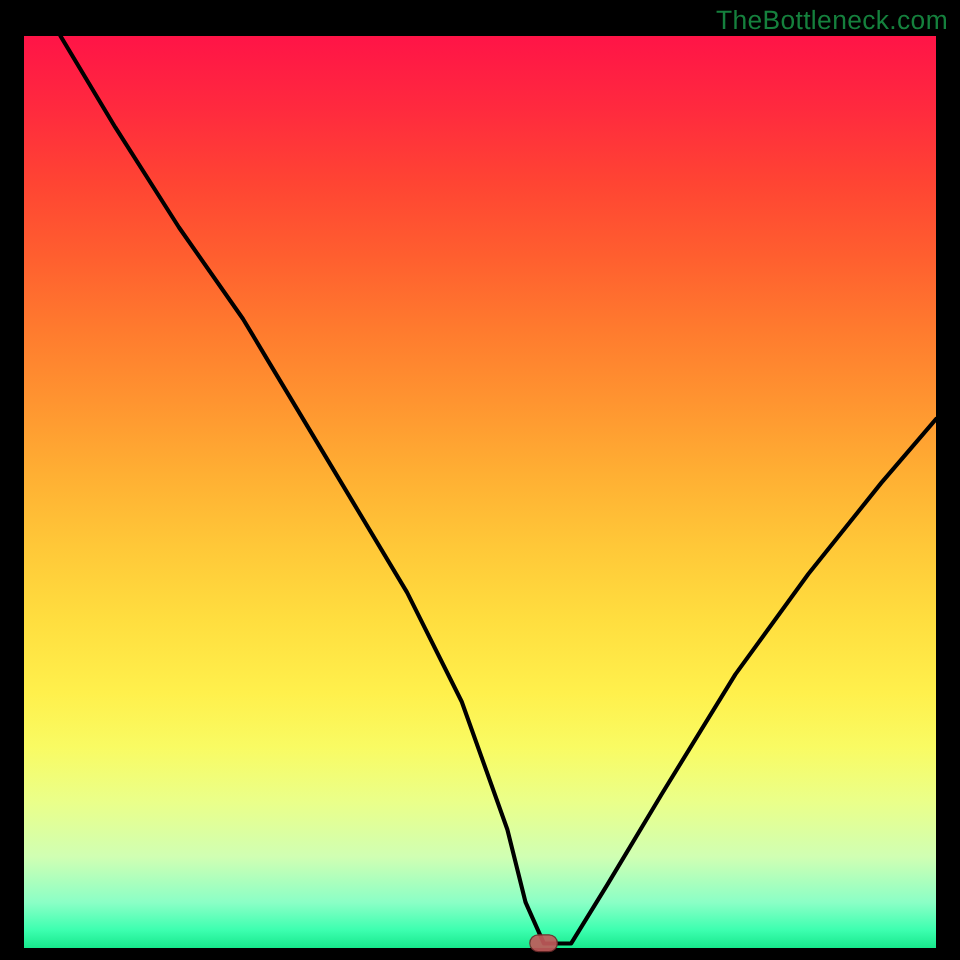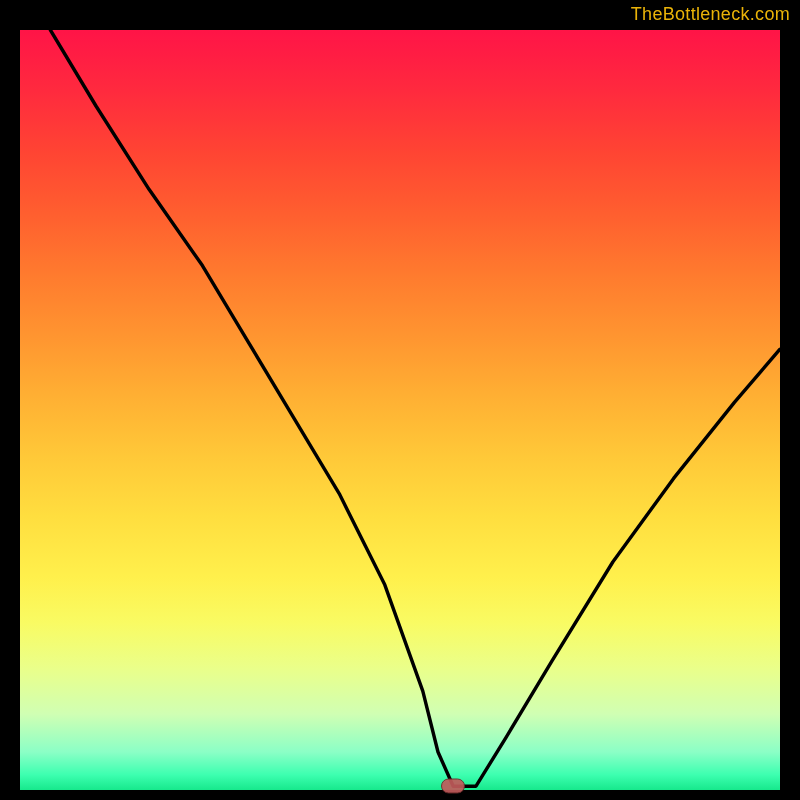--- a/index.html
+++ b/index.html
@@ -14,22 +14,22 @@
   .frame {
     position: relative;
     width: 800px;
     height: 800px;
     background: #000;
   }
   .watermark {
     position: absolute;
     top: 4px;
     right: 10px;
-    color: #eab308;
-    font-size: 18px;
+    color: #15803d;
+    font-size: 22px;
     font-weight: 500;
     letter-spacing: 0.3px;
     user-select: none;
   }
   .plot {
     position: absolute;
     left: 20px;
     top: 30px;
     width: 760px;
     height: 760px;

